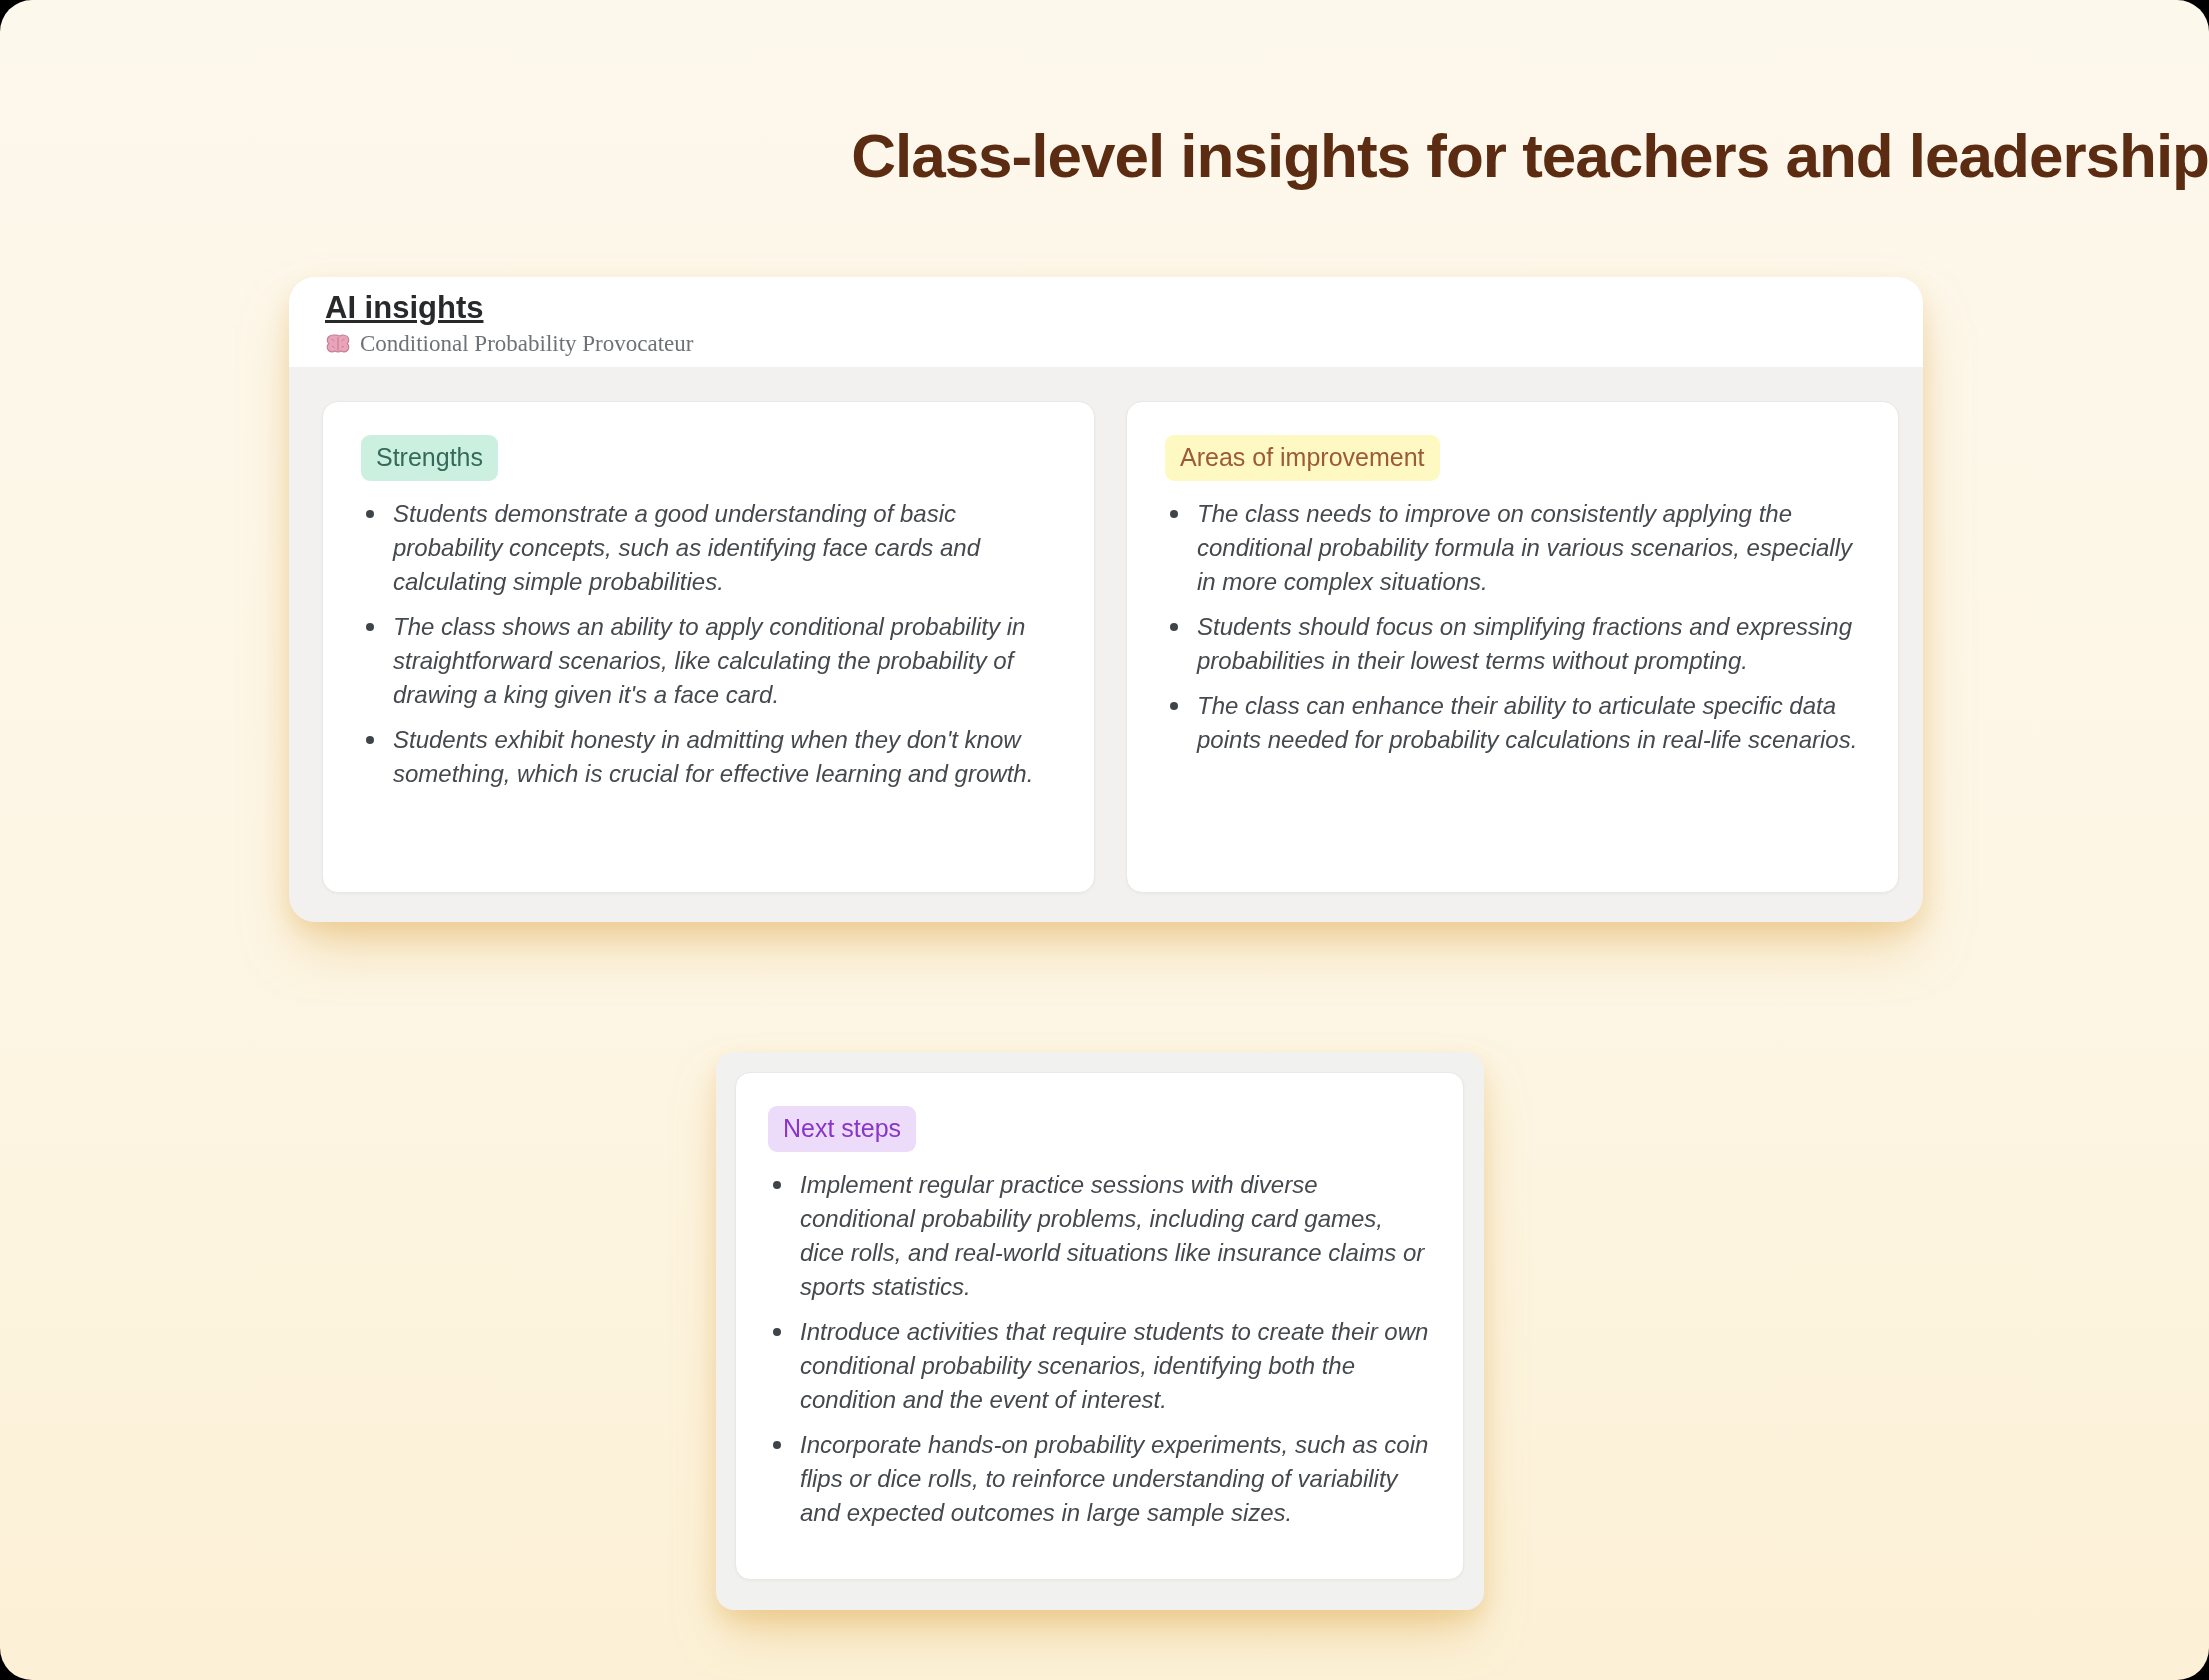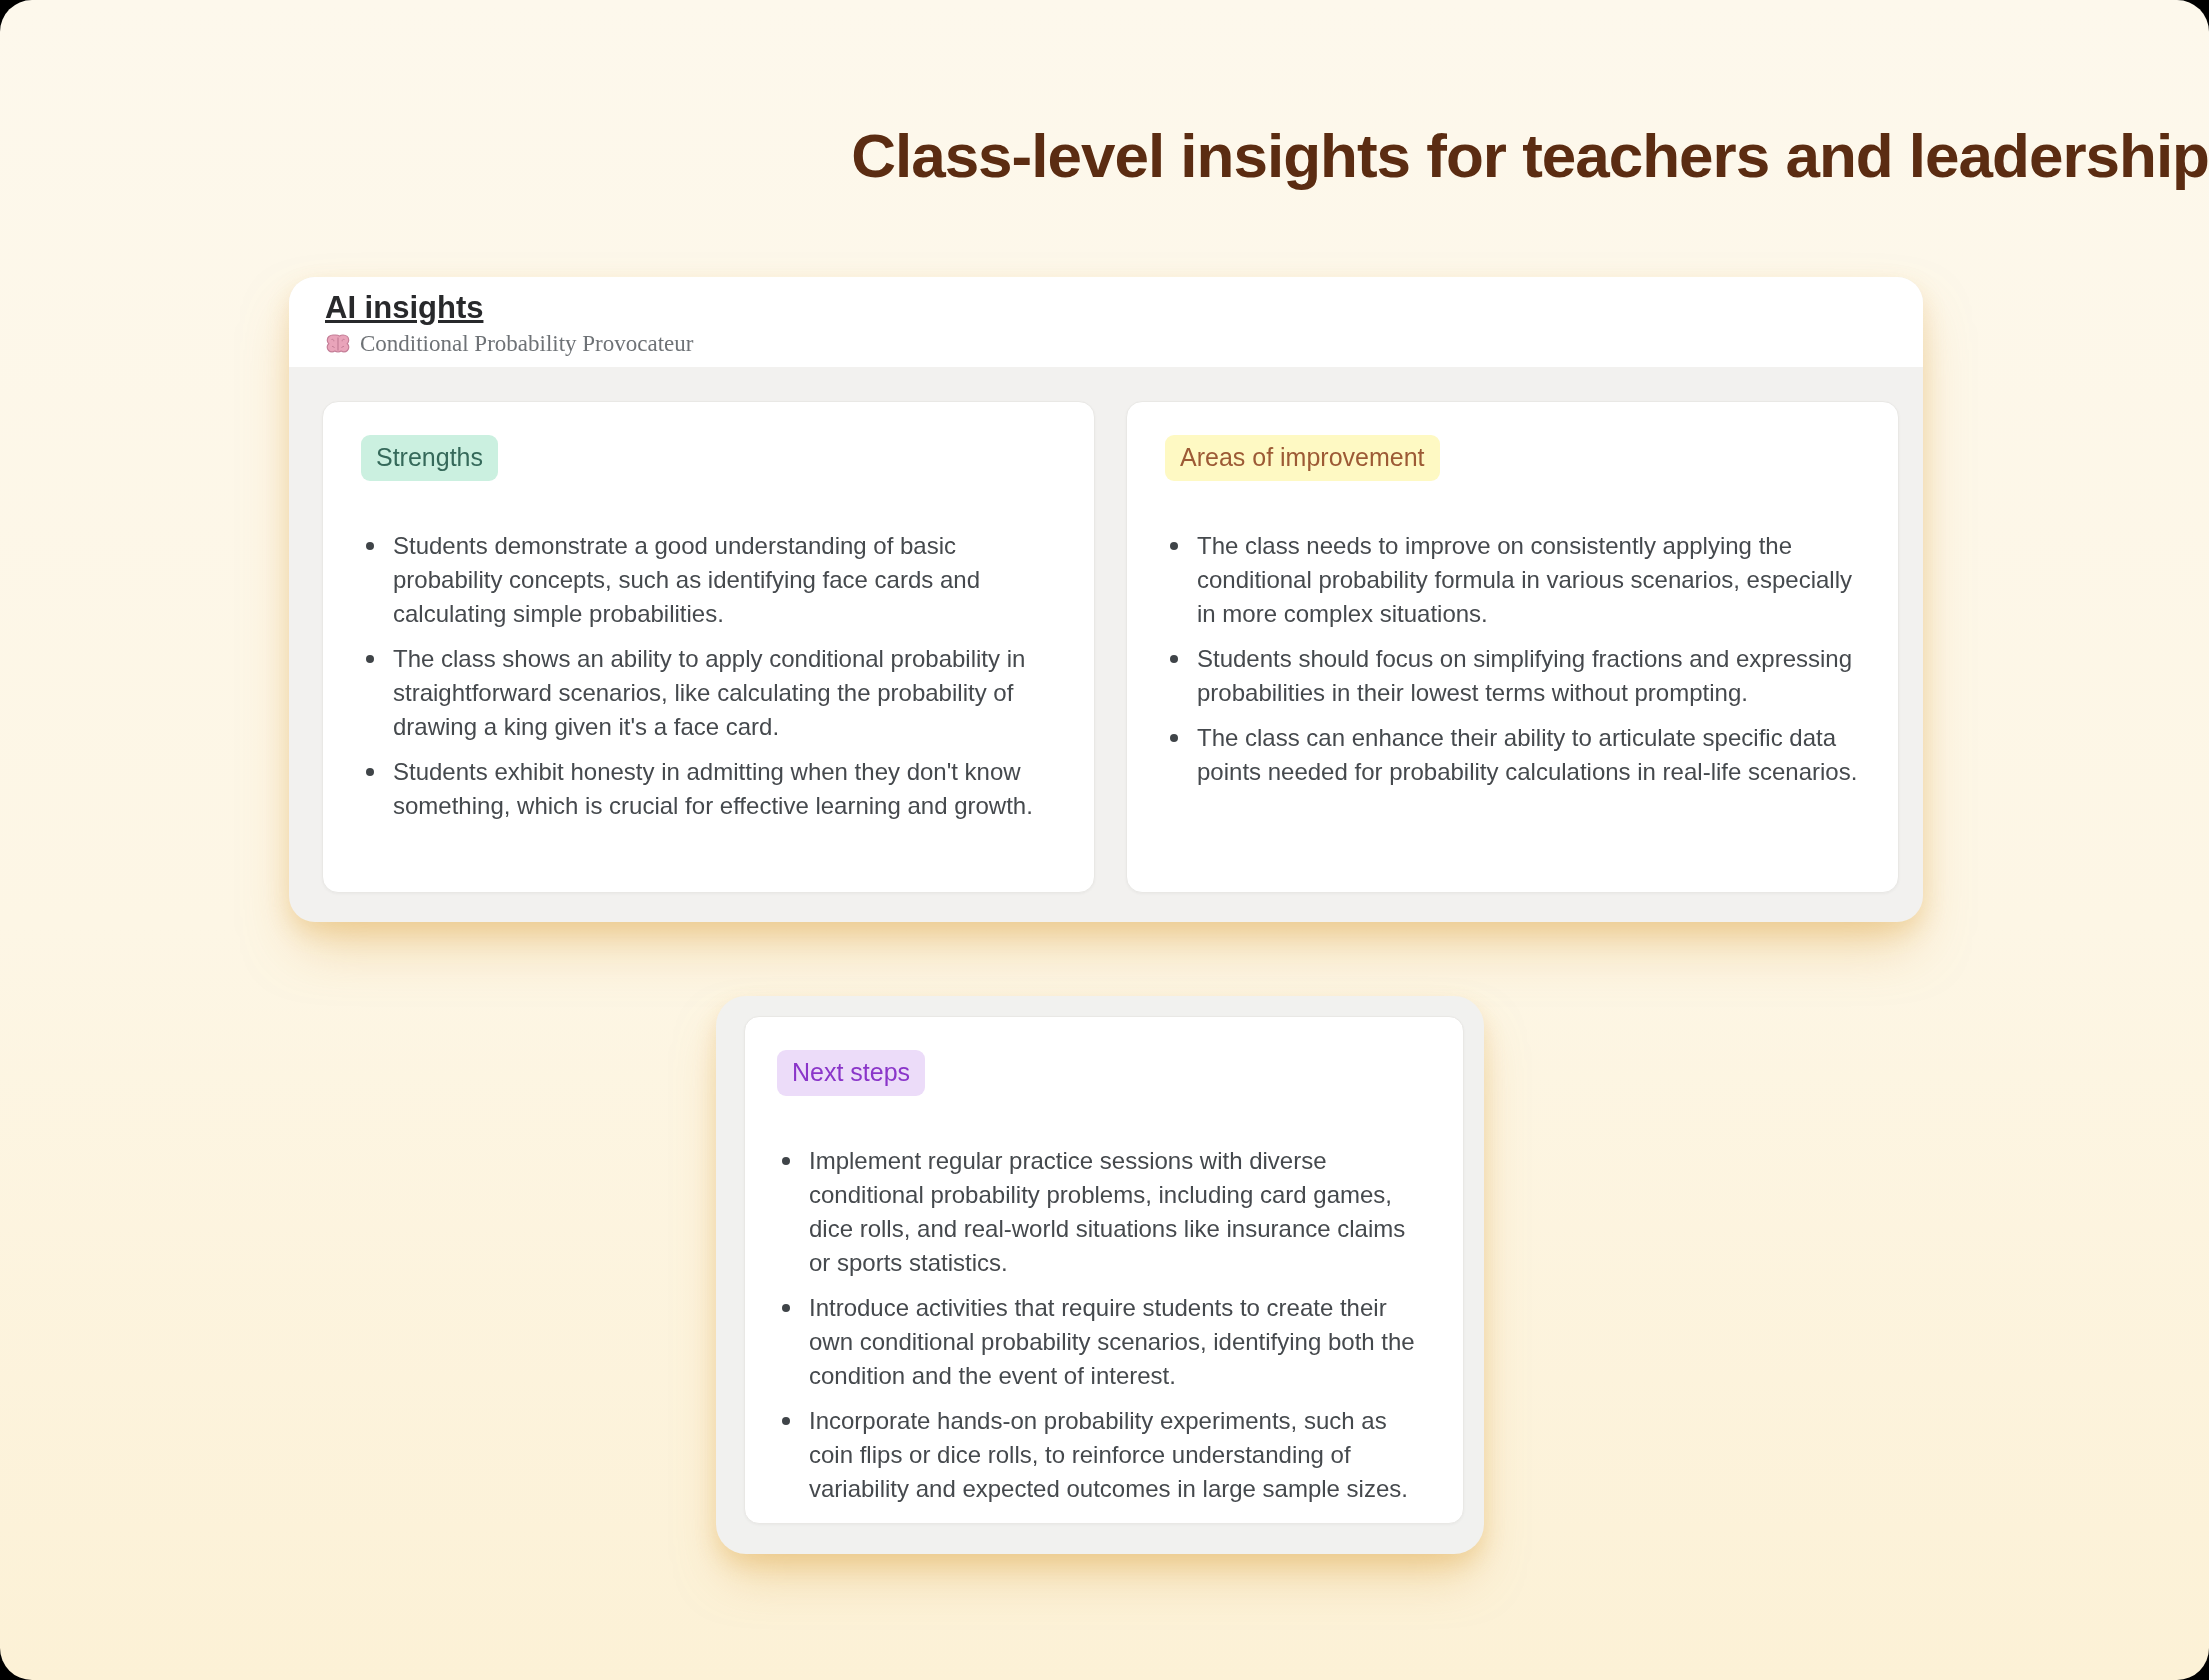--- a/index.html
+++ b/index.html
@@ -59,41 +59,41 @@
   }
   
   .badge {
     display: inline-block;
     font-size: 25px;
     padding: 9px 15px;
     border-radius: 9px;
     line-height: 1.1;
   }
   
-  .bullets { list-style: none; margin-top: 48px; }
+  .bullets { list-style: none; margin-top: 16px; font-style: italic; }
   .bullets li {
     position: relative;
     padding-left: 32px;
     font-size: 24px; line-height: 34px;
     color: #45494d;
   }
   .bullets li + li { margin-top: 11px; }
   .bullets li::before {
     content: "";
     position: absolute; left: 5px; top: 13px;
     width: 8px; height: 8px; border-radius: 50%;
     background: #3f4448;
   }
   
   .next-card {
-    position: absolute; left: 716px; top: 996px;
+    position: absolute; left: 716px; top: 1052px;
     width: 768px; height: 558px;
-    border-radius: 30px;
+    border-radius: 18px;
     background: #f1f1ef;
-    padding: 20px 20px 30px 28px;
+    padding: 20px 20px 30px 19px;
     box-shadow: 0 28px 50px -12px rgba(225,173,85,0.50), 0 10px 20px rgba(228,182,100,0.30);
   }
   .next-card-inner {
     width: 100%; height: 100%;
     background: #ffffff;
     border: 1px solid #e9e8e5;
     border-radius: 15px;
     padding: 33px 32px;
     box-shadow: 0 1px 3px rgba(0,0,0,0.04);
   }

